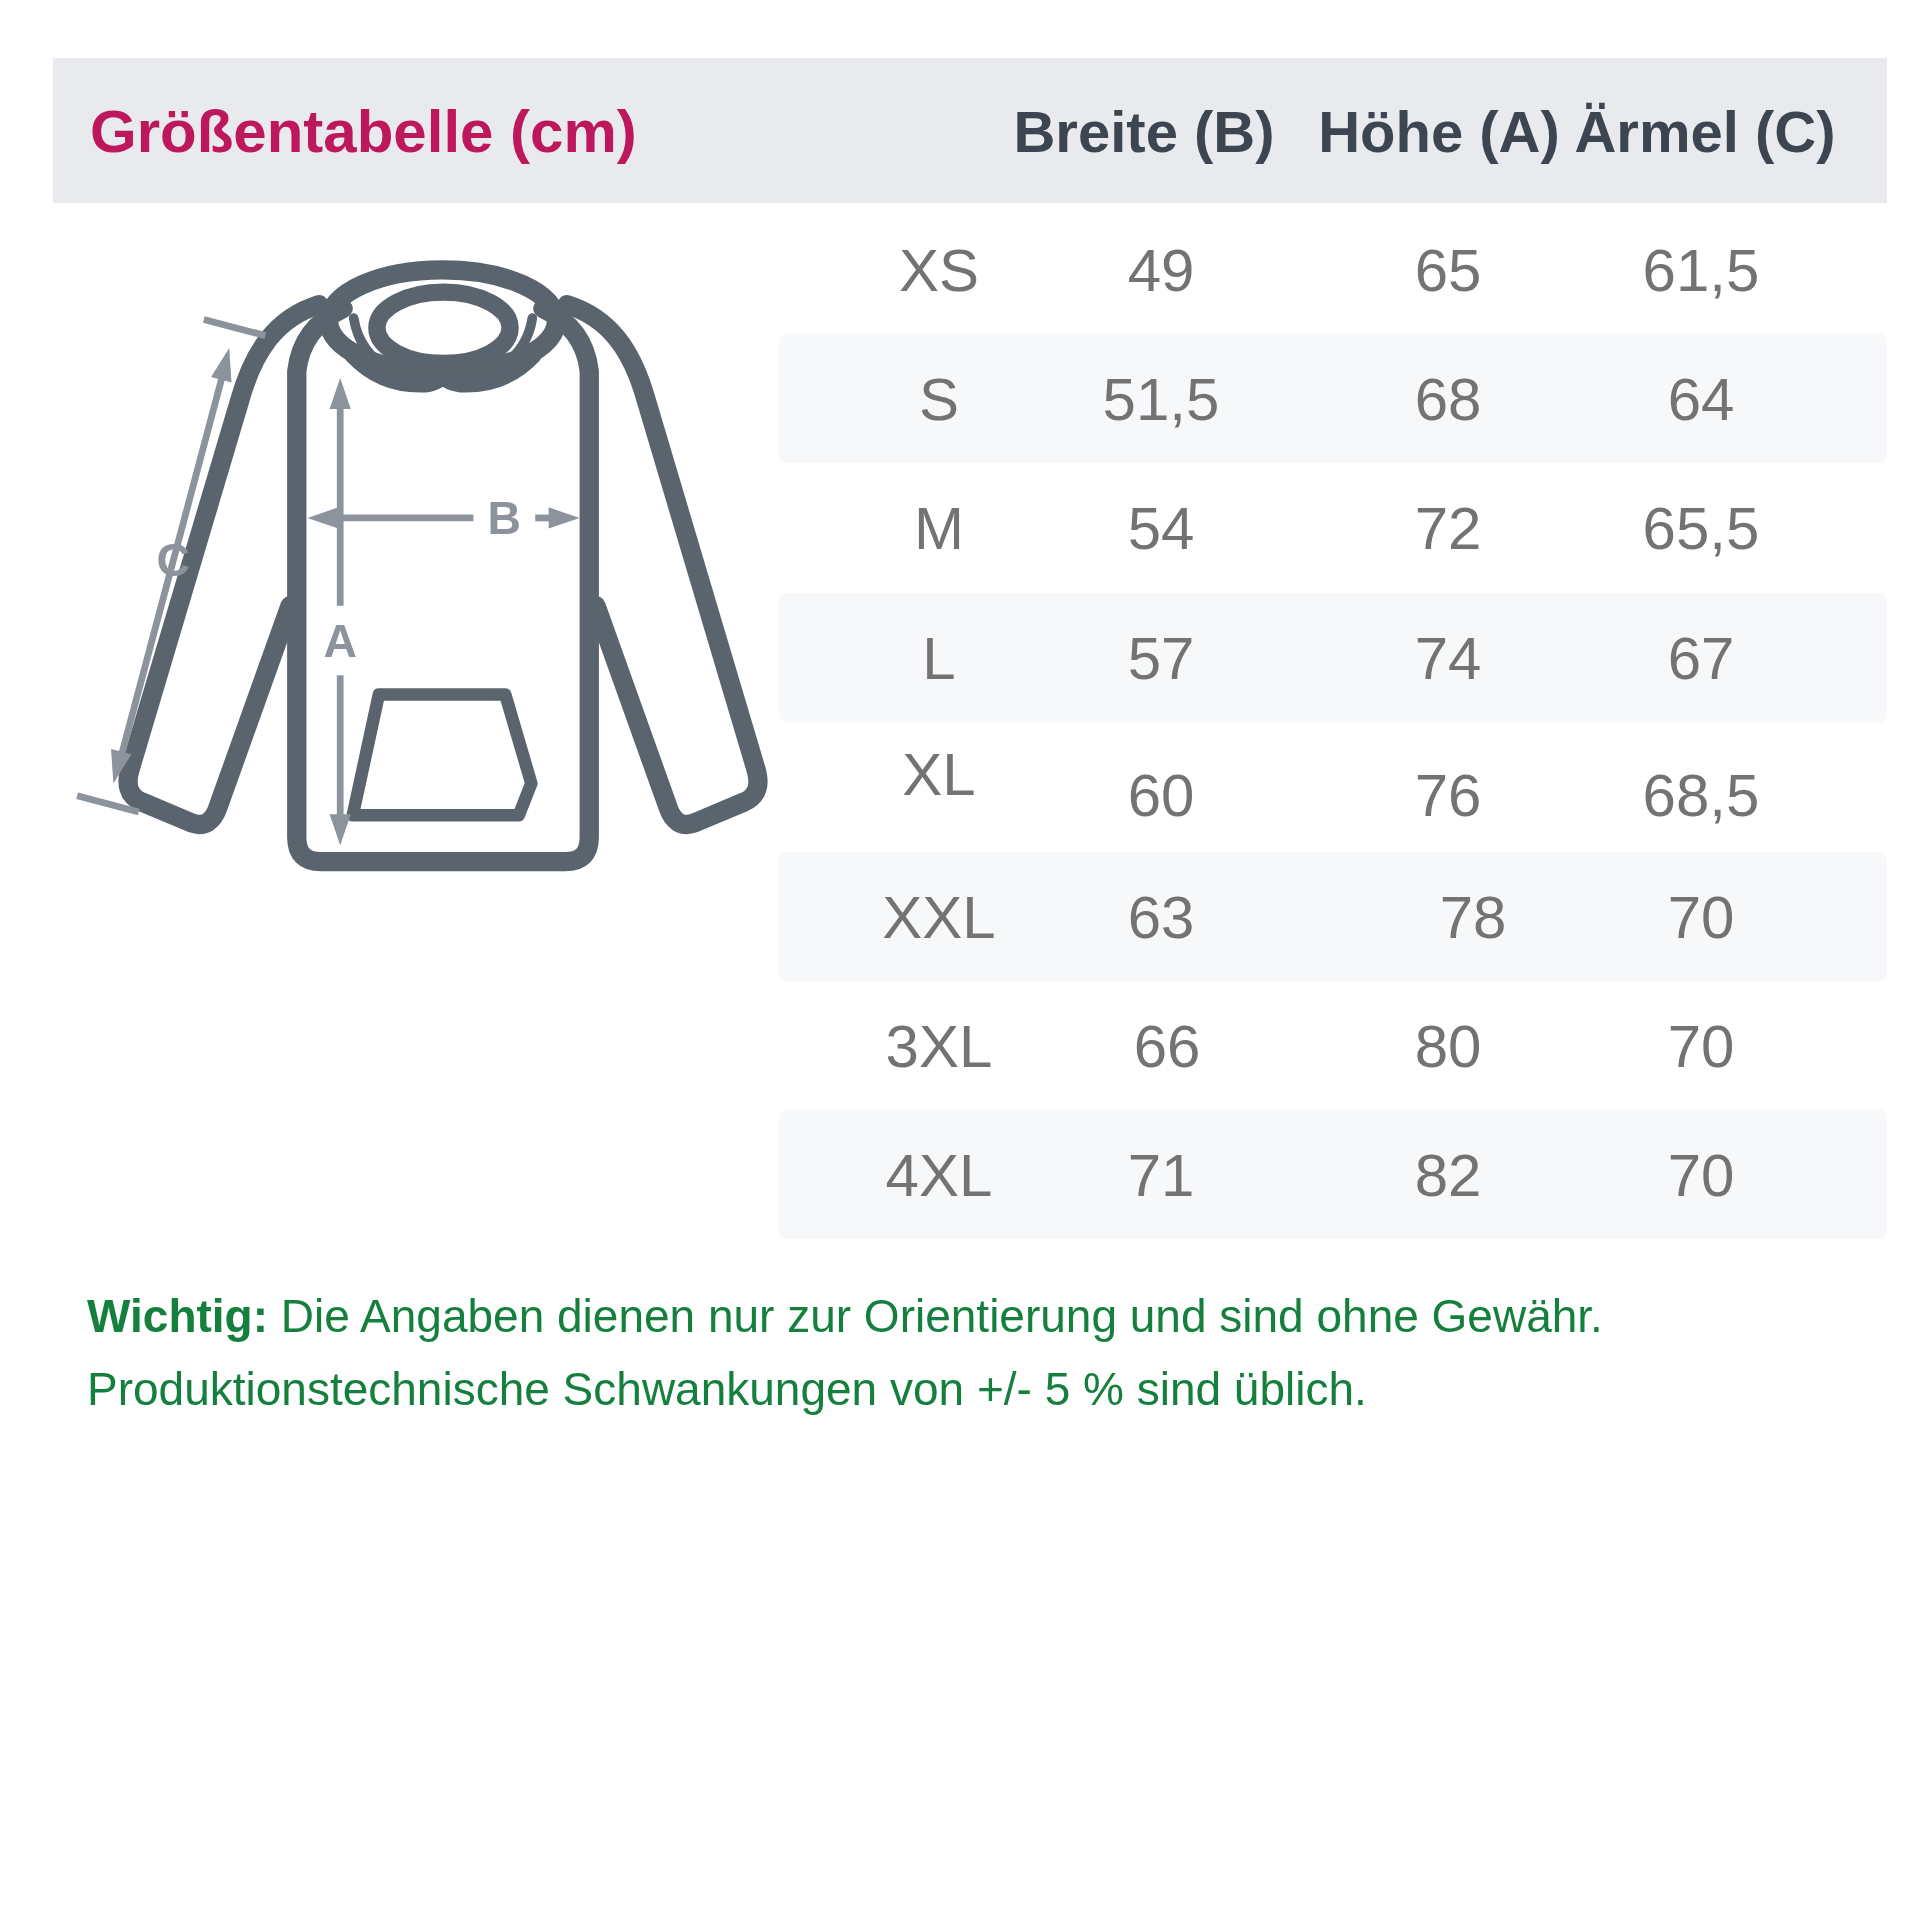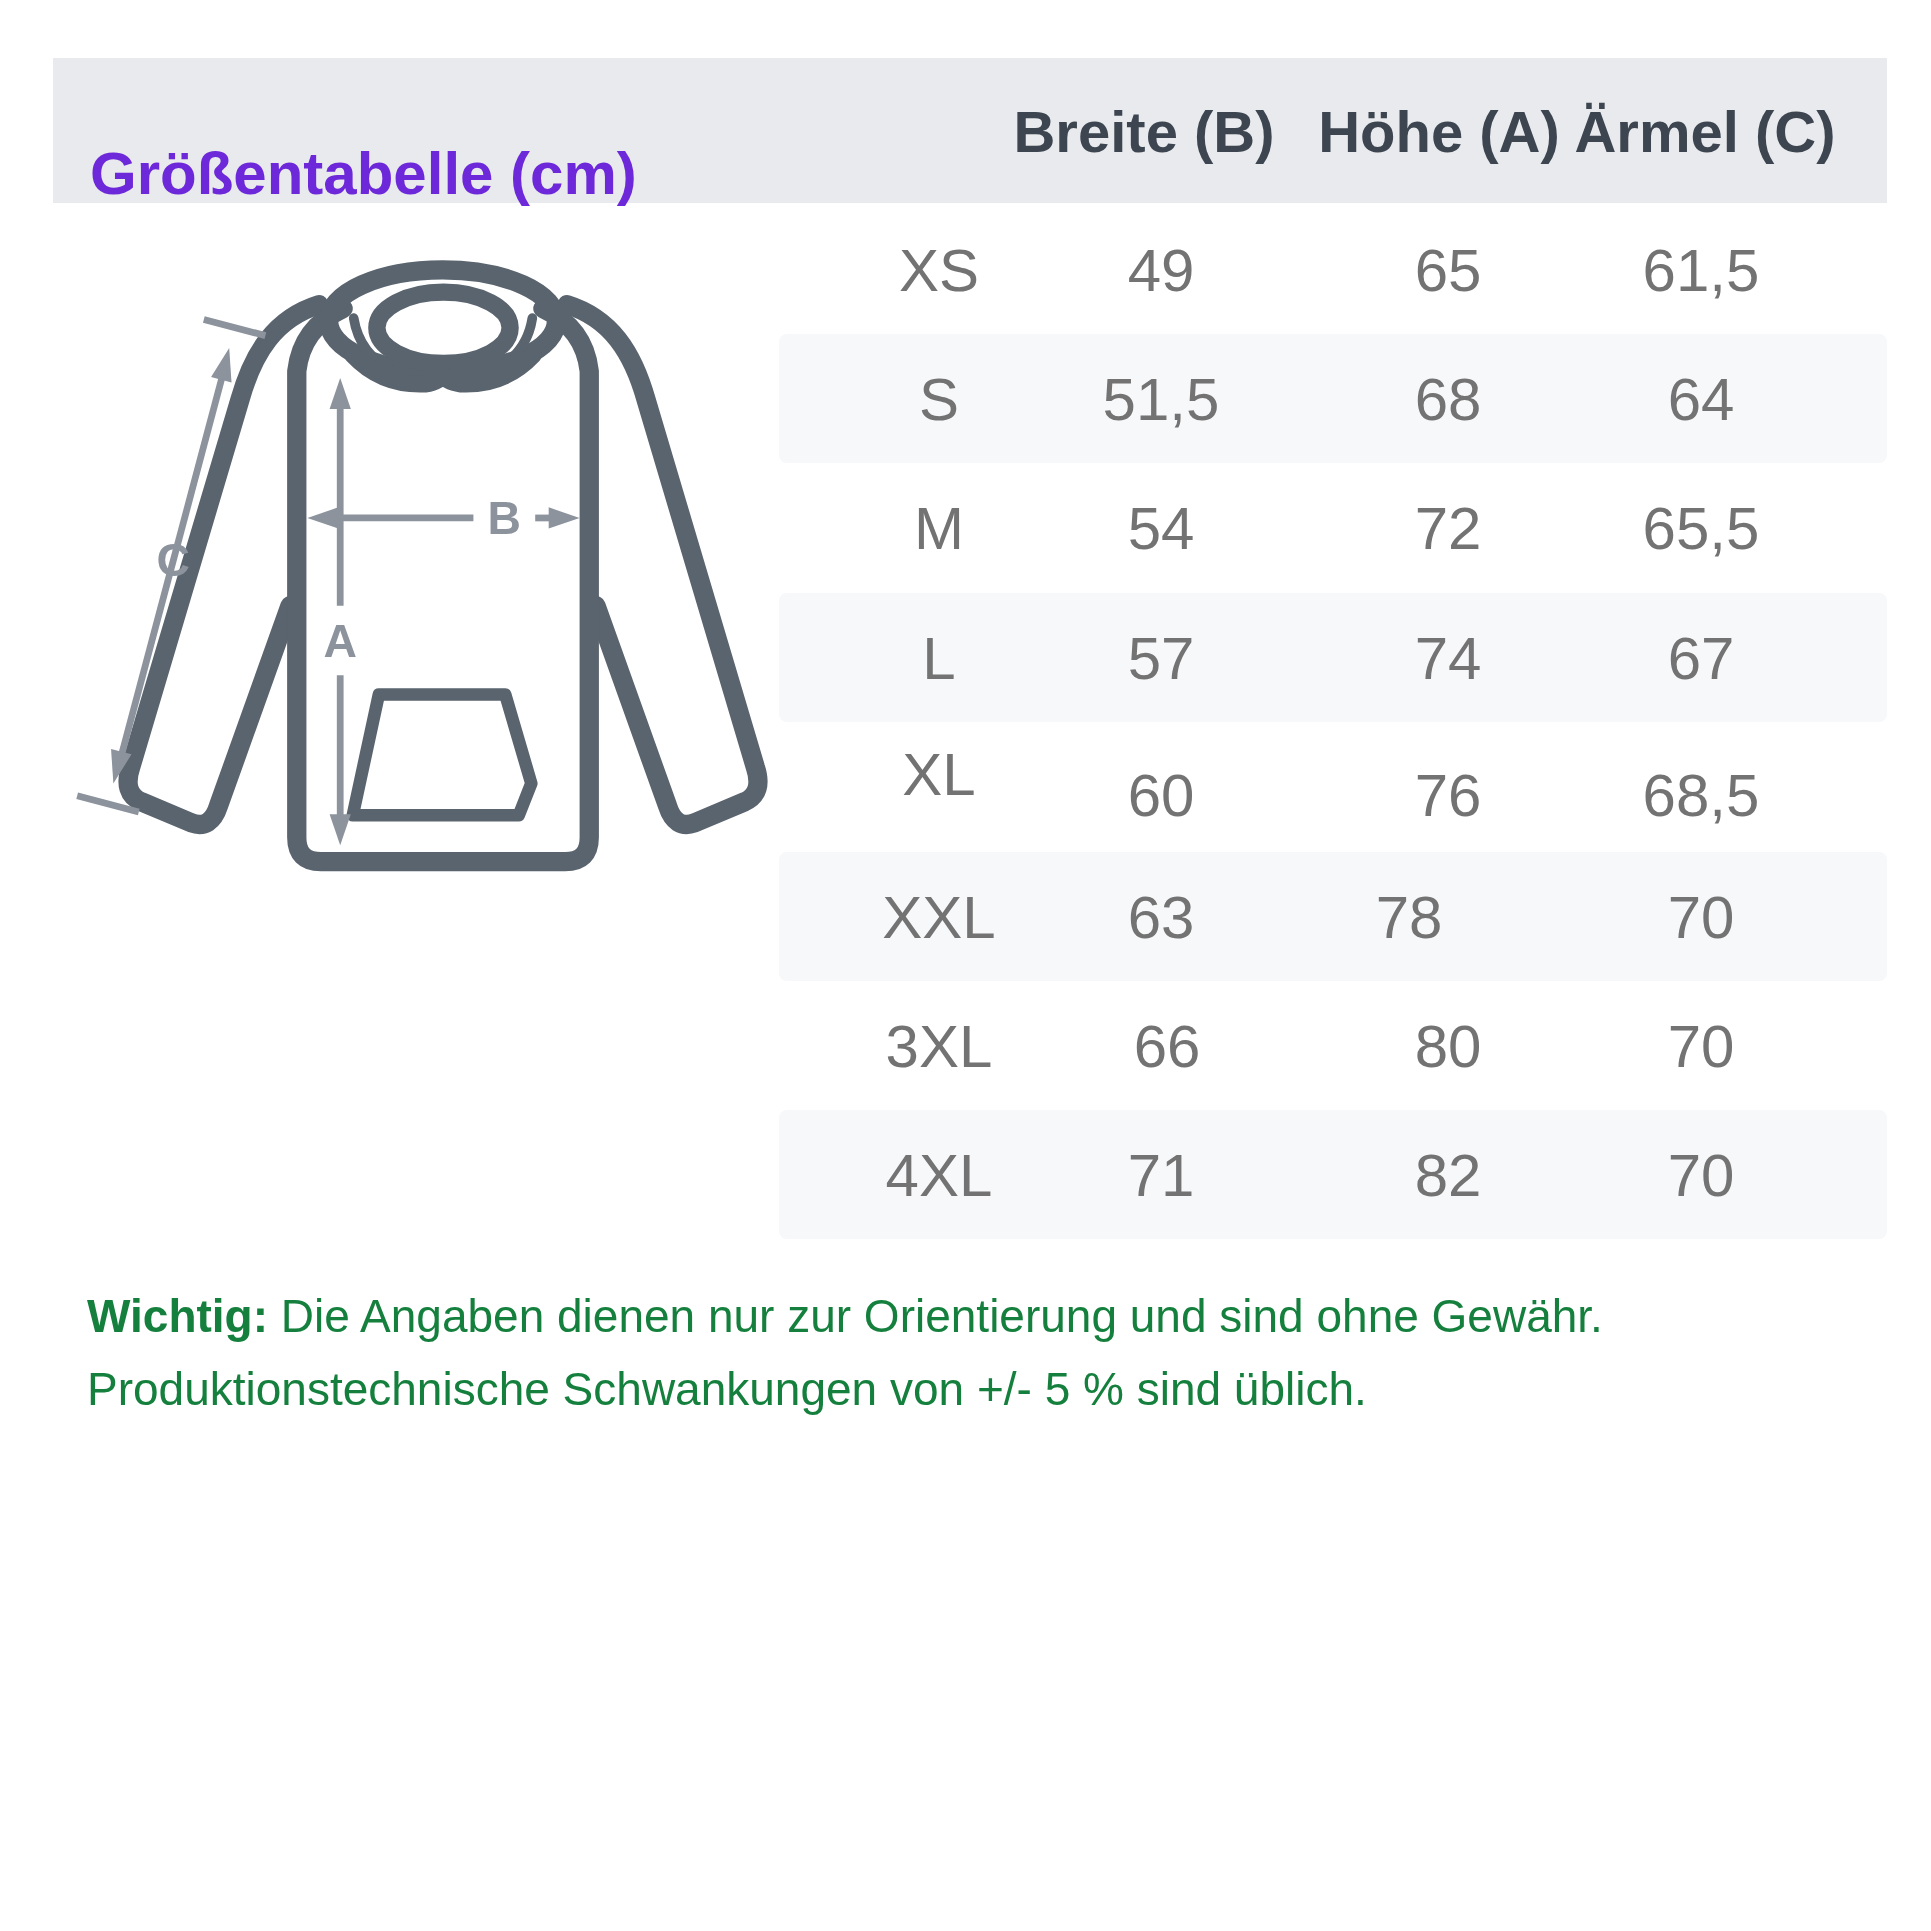--- a/index.html
+++ b/index.html
@@ -3,21 +3,21 @@
 <meta charset="utf-8">
 <style>
   html,body{margin:0;padding:0;background:#ffffff;}
   #page{position:relative;width:1931px;height:1931px;background:#ffffff;overflow:hidden;
         font-family:"Liberation Sans", sans-serif;}
 
   
   #header-band{position:absolute;left:53px;top:58px;width:1834px;height:145px;
                background:#e8eaed;}
   #title{position:absolute;left:37px;top:50%;transform:translateY(-50%);
-         font-size:60px;font-weight:bold;color:#6d28d9;white-space:nowrap;margin-top:42px;}
+         font-size:60px;font-weight:bold;color:#be185d;white-space:nowrap;}
   .col-head{position:absolute;top:50%;transform:translate(-50%,-50%);
             font-size:58px;font-weight:bold;color:#3d4650;white-space:nowrap;}
   #col-breite{left:1091px;}
   #col-hoehe{left:1386px;}
   #col-aermel{left:1652px;}
 
   
   .row{position:absolute;left:779px;width:1108px;height:129px;}
   .row.band{background:#f7f8fa;border-radius:7.7px;}
   .cell{position:absolute;top:50%;transform:translate(-50%,-50%);
@@ -78,21 +78,21 @@
       </div>
       <div class="row stagger" style="top: 722px;">
         <span class="cell size" style="left: 160px;">XL</span>
         <span class="cell" style="left: 382px;">60</span>
         <span class="cell" style="left: 669px;">76</span>
         <span class="cell" style="left: 922px;">68,5</span>
       </div>
       <div class="row band" style="top: 852px;">
         <span class="cell size" style="left: 160px;">XXL</span>
         <span class="cell" style="left: 382px; text-align: right;">63</span>
-        <span class="cell" style="left: 630px; text-align: center;">78</span>
+        <span class="cell" style="left: 694px; text-align: center;">78</span>
         <span class="cell" style="left: 922px;">70</span>
       </div>
       <div class="row" style="top: 981px;">
         <span class="cell size" style="left: 160px;">3XL</span>
         <span class="cell" style="left: 388px;">66</span>
         <span class="cell" style="left: 669px;">80</span>
         <span class="cell" style="left: 922px;">70</span>
       </div>
       <div class="row band" style="top: 1110px;">
         <span class="cell size" style="left: 160px;">4XL</span>

